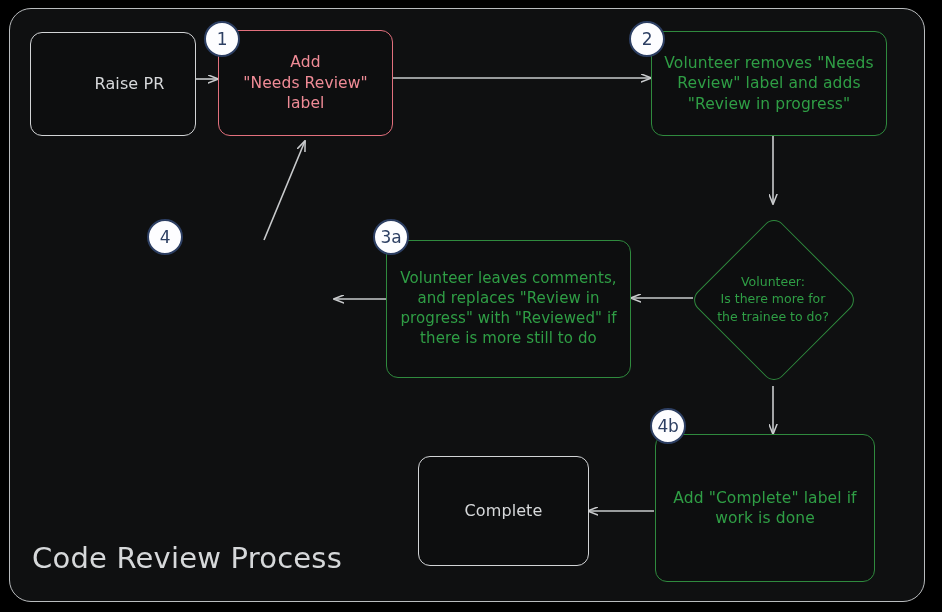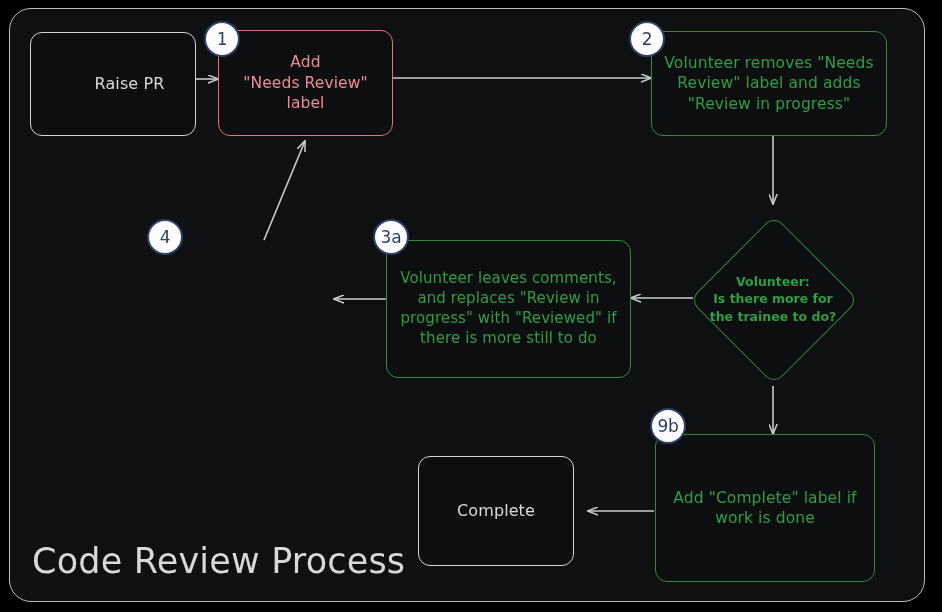--- a/index.html
+++ b/index.html
@@ -102,21 +102,21 @@
     font-weight: 400;
     z-index: 20;
     letter-spacing: -0.2px;
   }
 
   .title {
     position: absolute;
     left: 32px;
     top: 541px;
     color: #d6d8da;
-    font-size: 35px;
+    font-size: 29px;
     letter-spacing: 0.2px;
   }
 </style>
 </head>
 <body>
 
 <div id="canvas">
 
   <div class="frame"></div>
 
@@ -151,47 +151,47 @@
   <div class="node node-red" style="left:218px; top:30px; width:175px; height:106px; font-size:15.5px;">
     <span class="txt">Add<br>"Needs Review"<br>label</span>
   </div>
 
   <div class="node node-green" style="left:651px; top:31px; width:236px; height:105px; font-size:15.5px;">
     <span class="txt">Volunteer removes "Needs<br>Review" label and adds<br>"Review in progress"</span>
   </div>
 
   <div class="diamond" style="left:691px; top:212px; width:164px; height:174px;">
     <div class="shape"></div>
-    <div class="dtxt" style="font-size:12.5px;font-weight:bold;">Volunteer:<br>Is there more for<br>the trainee to do?</div>
+    <div class="dtxt" style="font-size:12.5px;">Volunteer:<br>Is there more for<br>the trainee to do?</div>
   </div>
 
   <div class="node node-green" style="left:386px; top:240px; width:245px; height:138px; font-size:15px;">
     <span class="txt">Volunteer leaves comments,<br>and replaces "Review in<br>progress" with "Reviewed" if<br>there is more still to do</span>
   </div>
 
 
   <div class="node node-green" style="left:655px; top:434px; width:220px; height:148px; font-size:15.5px;">
     <span class="txt">Add "Complete" label if<br>work is done</span>
   </div>
 
-  <div class="node node-gray" style="left:418px; top:456px; width:156px; height:110px; font-size:16px;">
+  <div class="node node-gray" style="left:418px; top:456px; width:171px; height:110px; font-size:16px;">
     <span class="txt">Complete</span>
   </div>
 
   <div class="badge" style="left:204px; top:21px;">
     <span>1</span>
   </div>
   <div class="badge" style="left:629px; top:21px;">
     <span>2</span>
   </div>
   <div class="badge" style="left:373px; top:219px;align-items:center;">
     <span>3a</span>
   </div>
   <div class="badge" style="left:650px; top:408px;">
-    <span>9b</span>
+    <span>4b</span>
   </div>
   <div class="badge" style="left:147px; top:219px;">
     <span>4</span>
   </div>
 
   <div class="title">Code Review Process</div>
 
 </div>
 
 </body></html>

